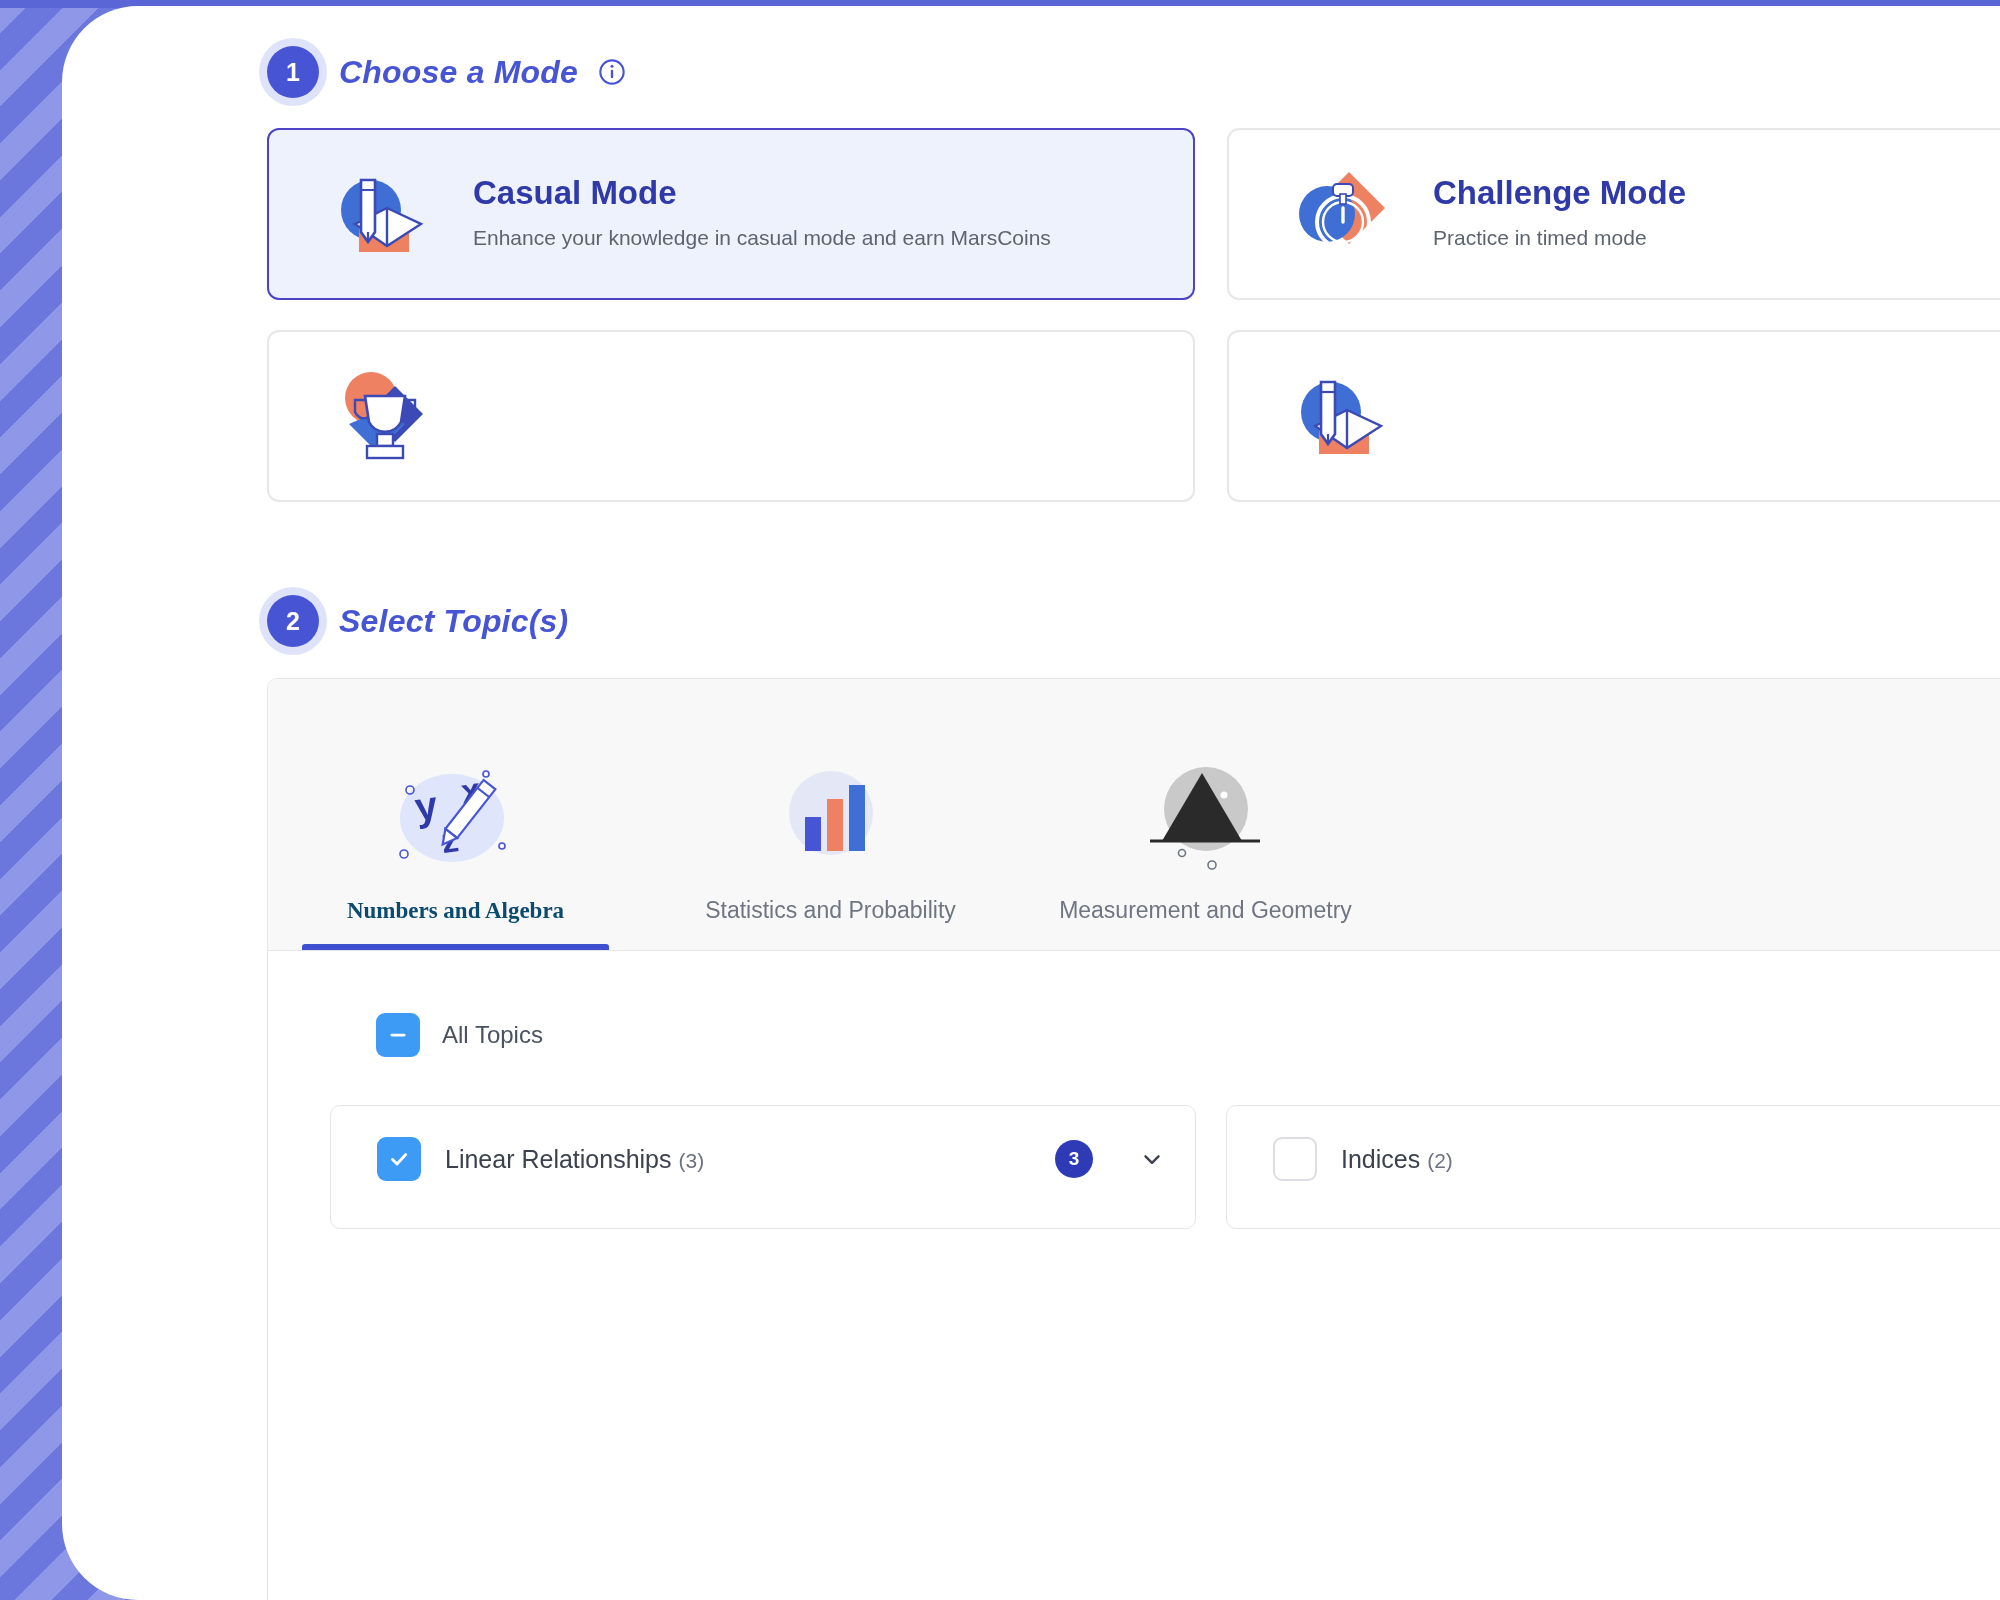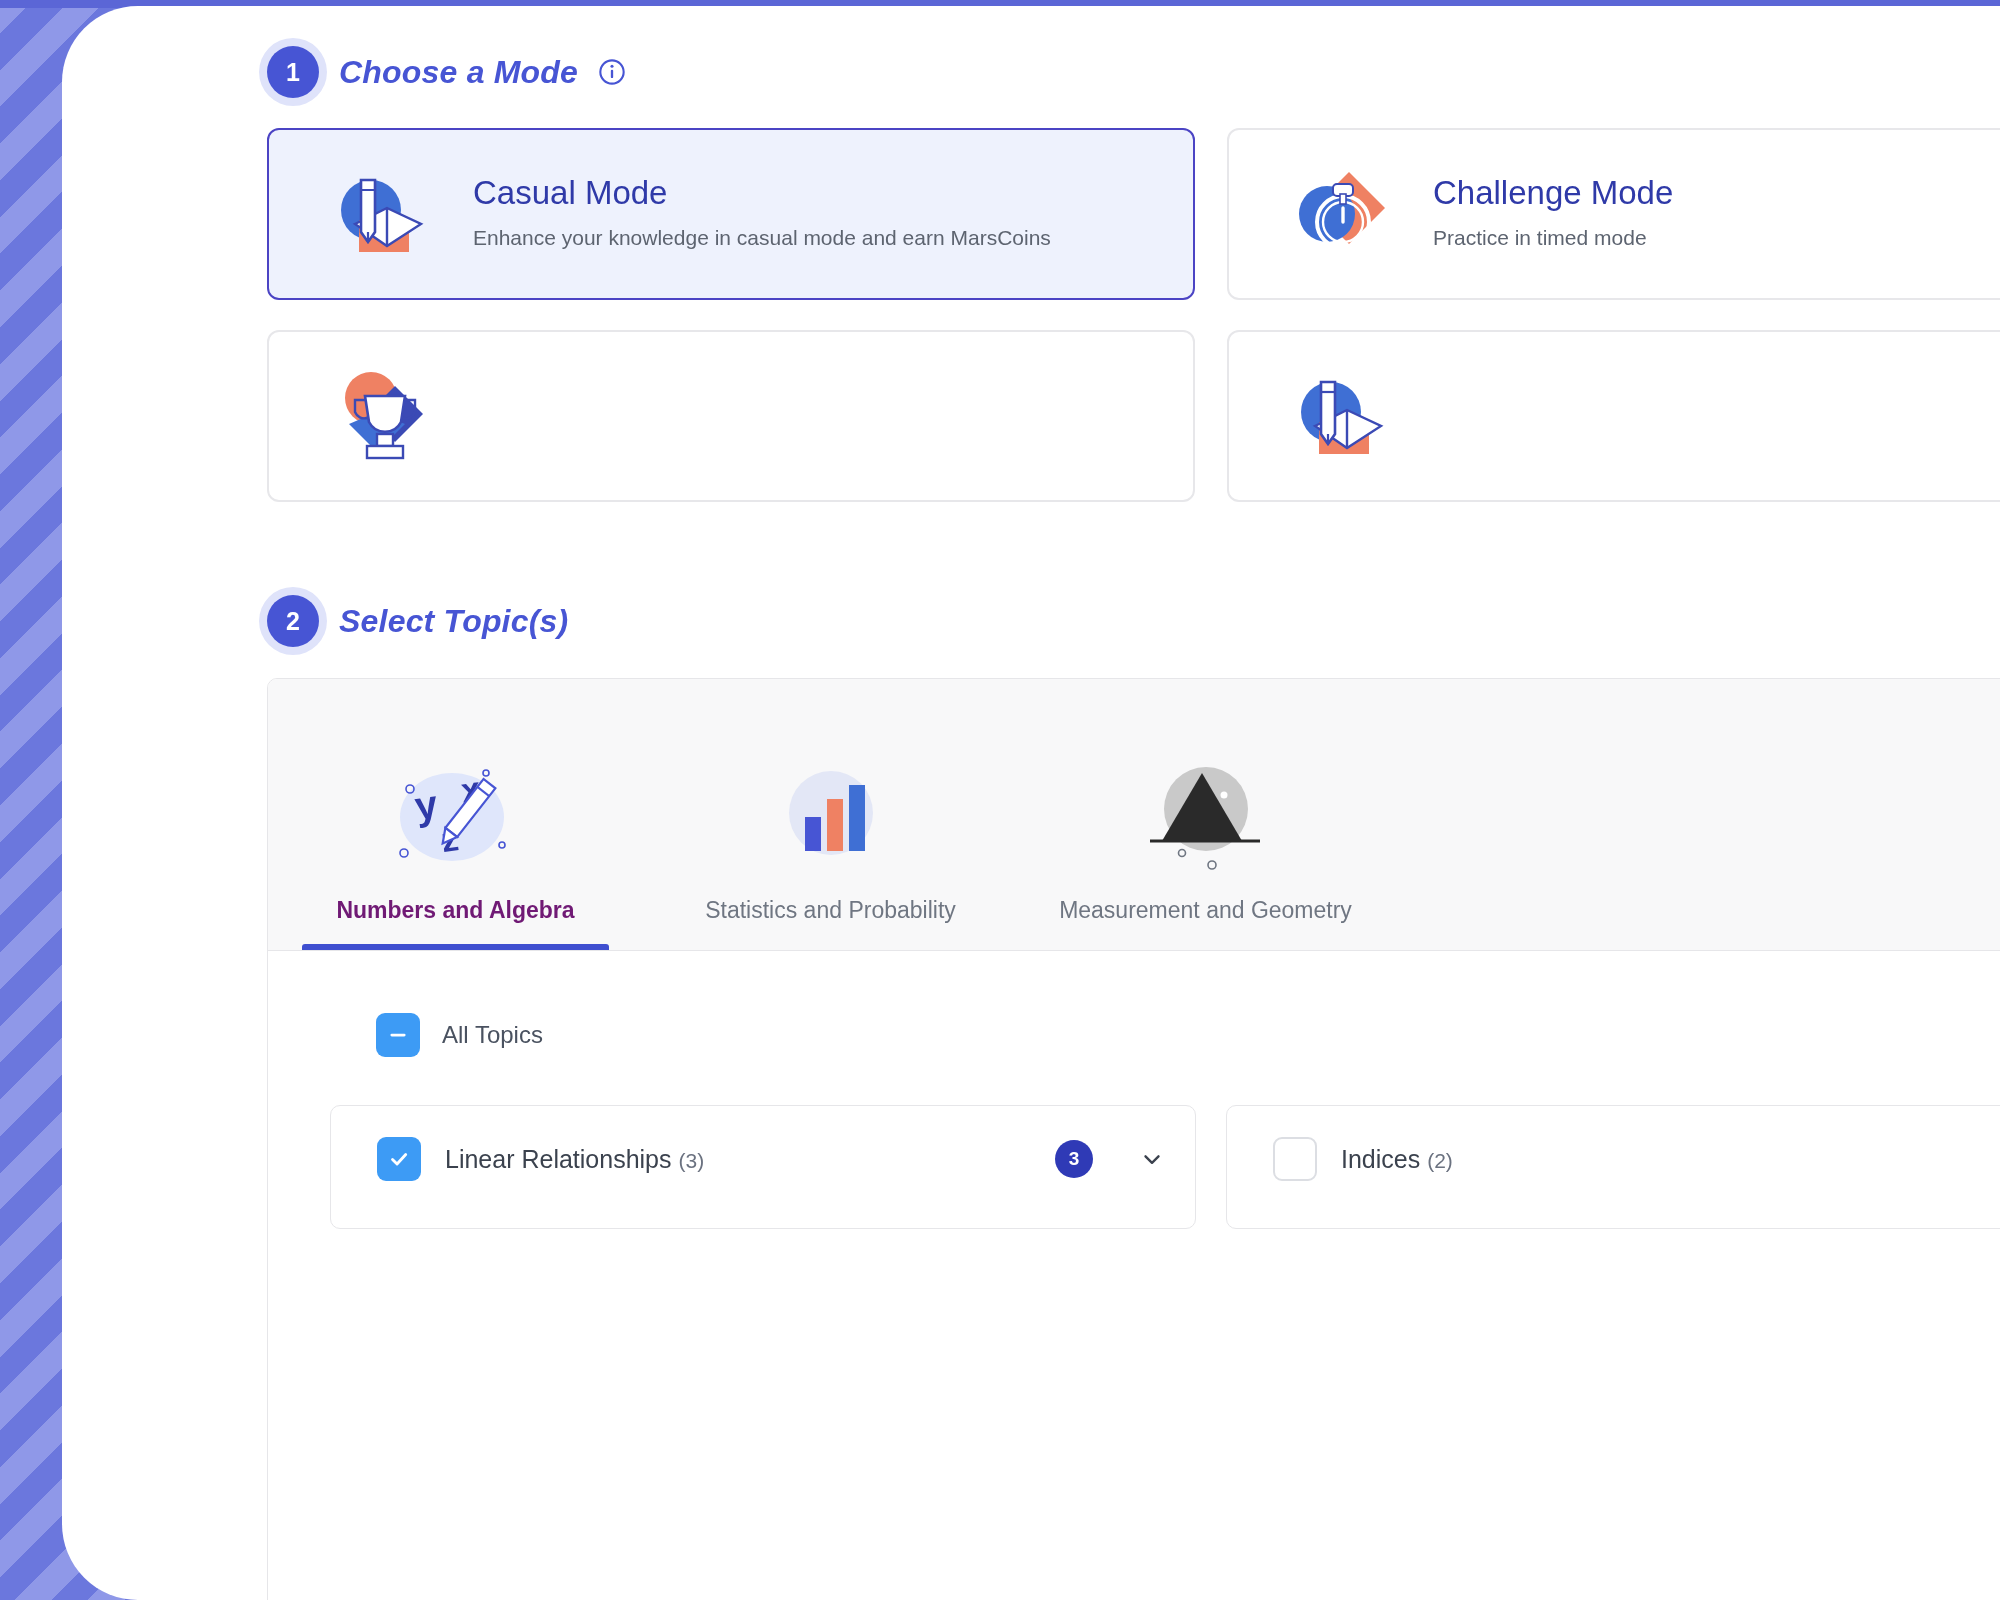--- a/index.html
+++ b/index.html
@@ -108,21 +108,21 @@
   .mode-card.selected {
     border-color: #4b44c4;
     background: #eef2fd;
   }
 
   .mode-art { width: 112px; height: 112px; flex: none; }
 
   .mode-text { min-width: 0; }
   .mode-title {
     font-size: 33px;
-    font-weight: normal;
+    font-weight: bold;
     color: #2f3aa8;
     white-space: nowrap;
     display: flex;
     align-items: center;
     gap: 12px;
     margin-bottom: 10px;
   }
   .mode-desc {
     font-size: 21px;
     color: #5d6470;
@@ -166,22 +166,23 @@
     padding-bottom: 0;
     position: relative;
   }
   .tab-art { width: 140px; height: 118px; margin-bottom: 22px; }
   .tab-label {
     font-size: 23px;
     color: #6f7682;
     padding-bottom: 26px;
   }
   .tab.active .tab-label {
-    color: #701a75;
+    color: #0c4a6e;
     font-weight: bold;
+    font-family: Liberation Serif, serif;
   }
   .tab-underline {
     position: absolute;
     left: 34px; right: 34px;
     bottom: 0;
     height: 6px;
     border-radius: 3px 3px 0 0;
     background: transparent;
   }
   .tab.active .tab-underline { background: #3f4fd0; }

